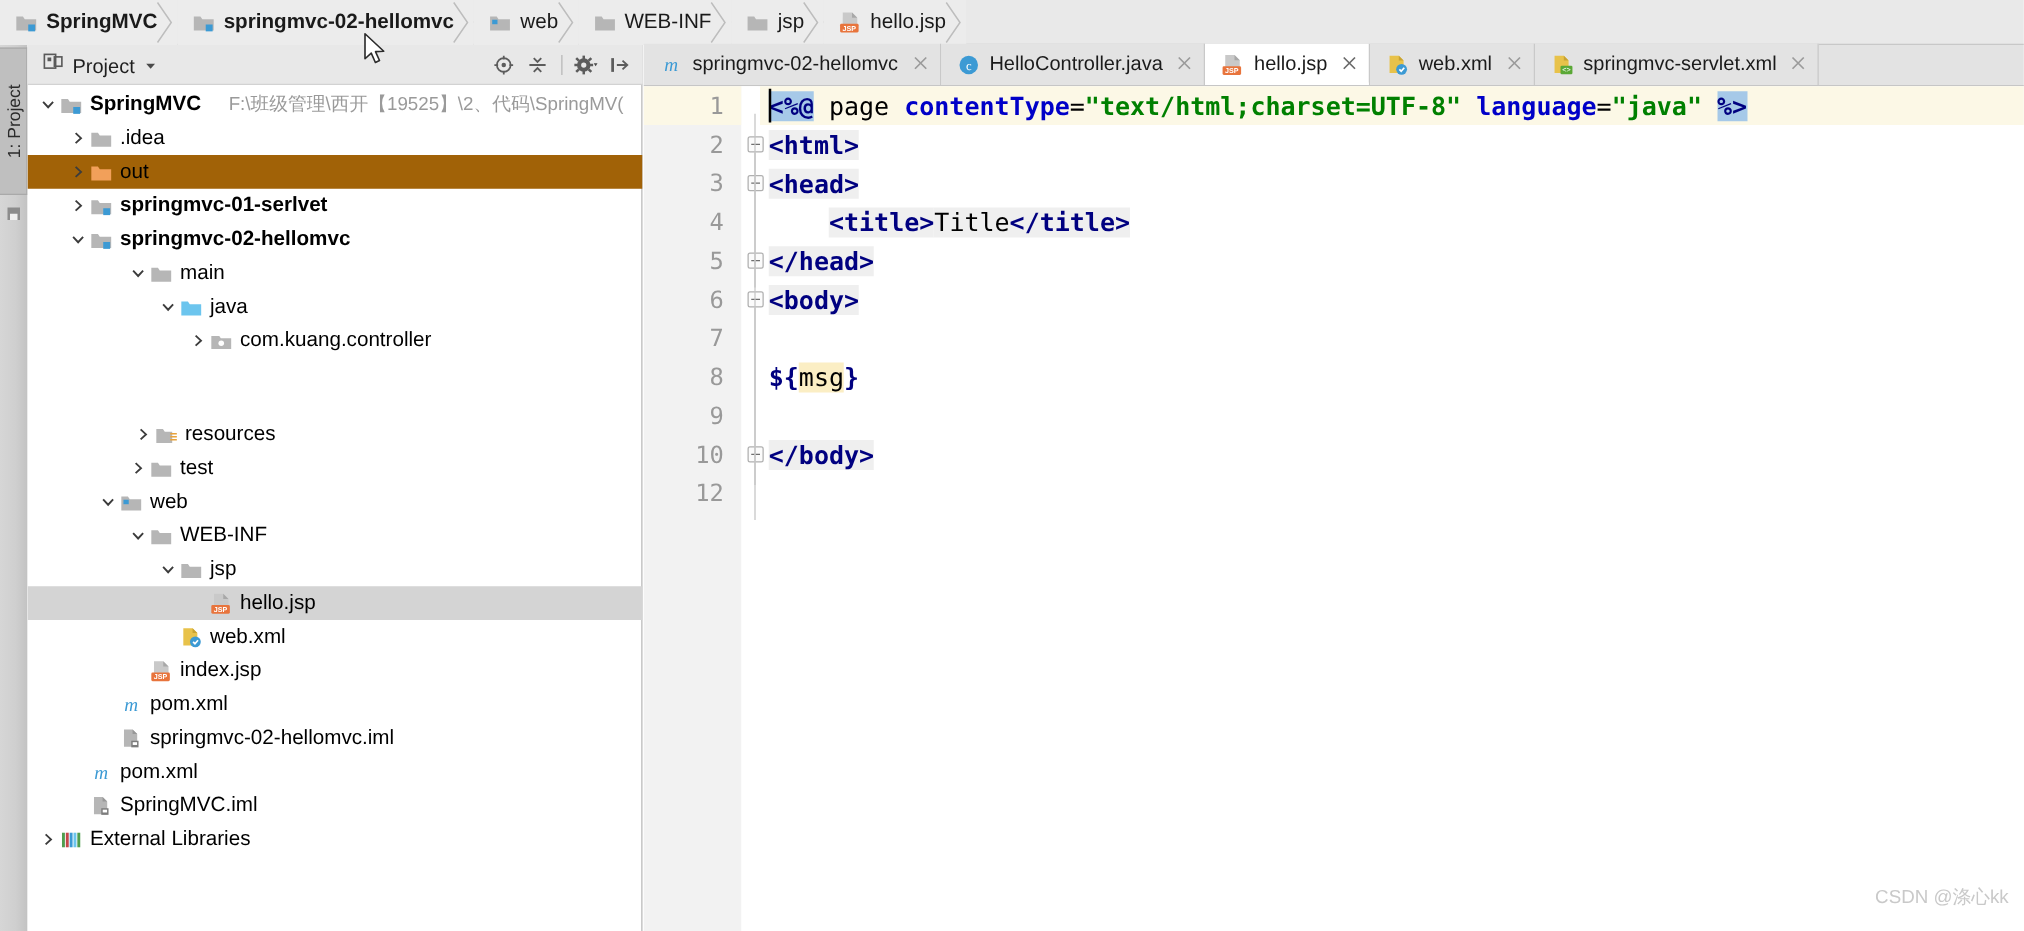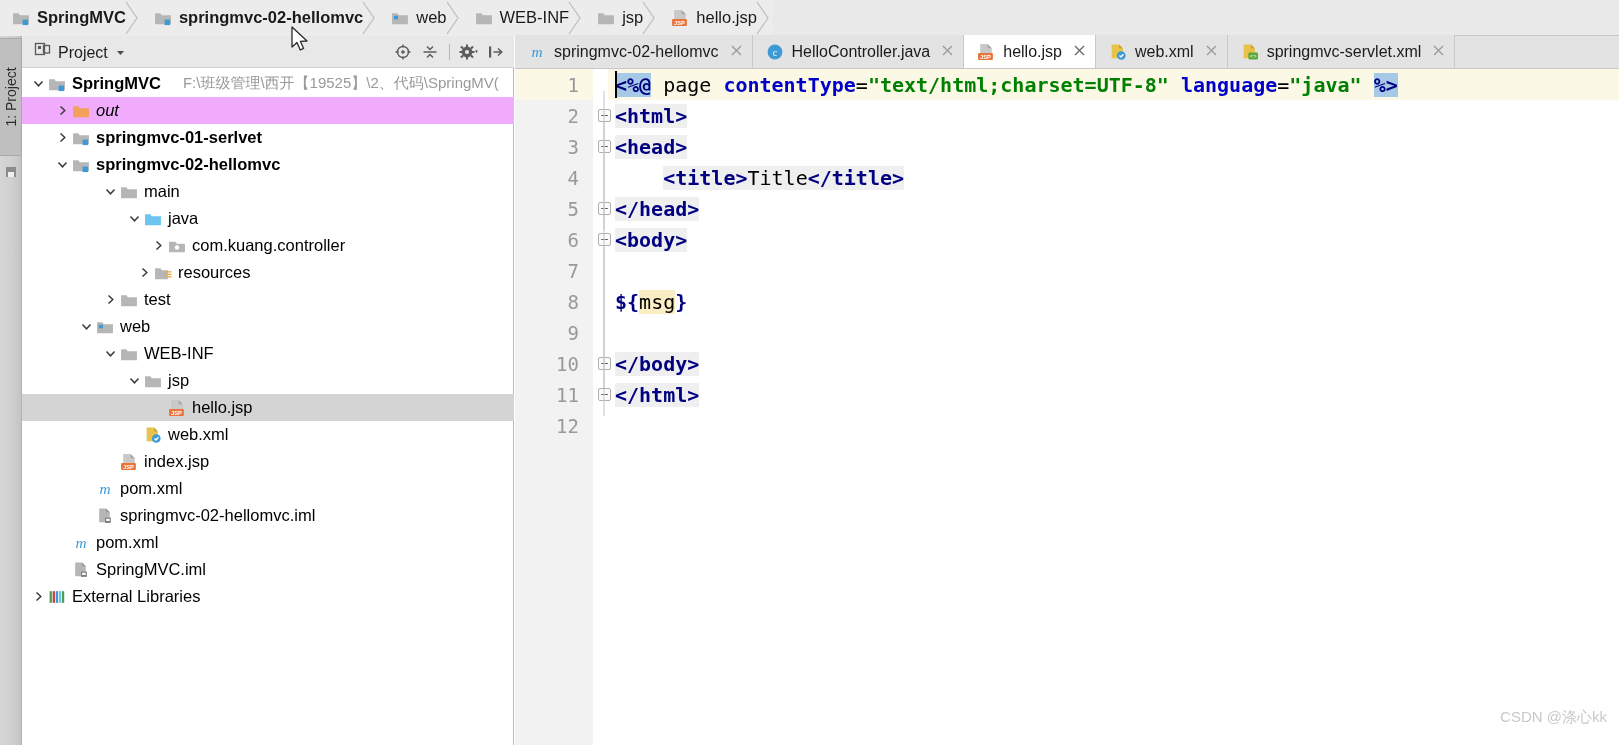--- a/index.html
+++ b/index.html
@@ -108,21 +108,21 @@
   .trow {
     position: relative;
     height: 27px;
     display: flex; align-items: center;
     white-space: nowrap;
     font-size: 16.5px;
     color: #000000;
     cursor: default;
   }
   .trow.sel { background: #d4d4d4; }
-  .trow.hl  { background: #f0abfc; font-style: italic; }
+  .trow.hl  { background: #a16207; }
   .twist {
     width: 17px; height: 27px;
     display: flex; align-items: center; justify-content: center;
     flex: 0 0 auto;
   }
   .ticon { width: 20px; height: 18px; margin-right: 5px; flex: 0 0 auto;
            display: flex; align-items: center; justify-content: center; }
   .tlabel { }
   .tlabel.b { font-weight: bold; }
   .tpath { color: #9a9a9a; margin-left: 22px; font-size: 15px;
@@ -428,20 +428,33 @@
         </span>
         <span class="ticon">
           <svg width="18" height="18" viewBox="0 0 17 17">
             <path d="M1 4 h5 l1.4 2 H16 v8.5 H1 Z" fill="#b6b6b6"></path>
             <rect x="10" y="10" width="5.2" height="5.2" fill="#3c9ad4"></rect>
           </svg>
         </span>
         <span class="tlabel b">SpringMVC</span>
         <span class="tpath">F:\班级管理\西开【19525】\2、代码\SpringMV(</span>
       </div>
+      <div class="trow" style="padding-left: 32px;">
+        <span class="twist">
+          <svg width="13" height="13" viewBox="0 0 13 13">
+            <path d="M4.5 2.5 L8.8 6.5 L4.5 10.5" fill="none" stroke="#3c3c3c" stroke-width="1.5"></path>
+          </svg>
+        </span>
+        <span class="ticon">
+          <svg width="18" height="18" viewBox="0 0 17 17">
+            <path d="M1 4 h5 l1.4 2 H16 v8.5 H1 Z" fill="#b6b6b6"></path>
+          </svg>
+        </span>
+        <span class="tlabel">.idea</span>
+      </div>
       <div class="trow hl" style="padding-left: 32px;">
         <span class="twist">
           <svg width="13" height="13" viewBox="0 0 13 13">
             <path d="M4.5 2.5 L8.8 6.5 L4.5 10.5" fill="none" stroke="#3c3c3c" stroke-width="1.5"></path>
           </svg>
         </span>
         <span class="ticon">
           <svg width="18" height="18" viewBox="0 0 17 17">
             <path d="M1 4 h5 l1.4 2 H16 v8.5 H1 Z" fill="#f2a05a"></path>
           </svg>
@@ -509,21 +522,21 @@
           </svg>
         </span>
         <span class="ticon">
           <svg width="18" height="18" viewBox="0 0 17 17">
             <path d="M1 4.5 h6 l1.2 1.8 H16 v8 H1 Z" fill="#b6b6b6"></path>
             <circle cx="8.5" cy="10" r="2.1" fill="#ffffff"></circle>
           </svg>
         </span>
         <span class="tlabel">com.kuang.controller</span>
       </div>
-      <div class="trow" style="padding-left: 114px;">
+      <div class="trow" style="padding-left: 84px; margin-top: 48px;">
         <span class="twist">
           <svg width="13" height="13" viewBox="0 0 13 13">
             <path d="M4.5 2.5 L8.8 6.5 L4.5 10.5" fill="none" stroke="#3c3c3c" stroke-width="1.5"></path>
           </svg>
         </span>
         <span class="ticon">
           <svg width="18" height="18" viewBox="0 0 17 17">
             <path d="M1 4 h5 l1.4 2 H13 v8.5 H1 Z" fill="#b6b6b6"></path>
             <g stroke="#e8a33d" stroke-width="1.1">
               <path d="M11.5 7.5h5M11.5 9.8h5M11.5 12.1h5"></path>
@@ -842,30 +855,20 @@
             <span class="lnum-txt">10</span>
           </div>
           <div class="foldcol">
             <div class="foldmark"></div>
           </div>
           <div class="ctext"><span class="tagbg k-tag">&lt;/body&gt;</span></div>
         </div>
         <div class="codeline">
           <div class="lnum">
             <span class="lnum-bg"></span>
-            <span class="lnum-txt">11</span>
-          </div>
-          <div class="foldcol">
-            <div class="foldmark"></div>
-          </div>
-          <div class="ctext"><span class="tagbg k-tag">&lt;/html&gt;</span></div>
-        </div>
-        <div class="codeline">
-          <div class="lnum">
-            <span class="lnum-bg"></span>
             <span class="lnum-txt">12</span>
           </div>
           <div class="foldcol"></div>
           <div class="ctext"></div>
         </div>
       </div>
   <div class="foldline" style="left: 88.5px; top: 22px; height: 325px;"></div>
       <div class="foldline" style="left: 88.5px; top: 53px; height: 108px;"></div>
       <div class="foldline" style="left: 88.5px; top: 177px; height: 142px;"></div>
       <div id="caret" style="left: 100px; top: 2px; height: 27px;"></div>

